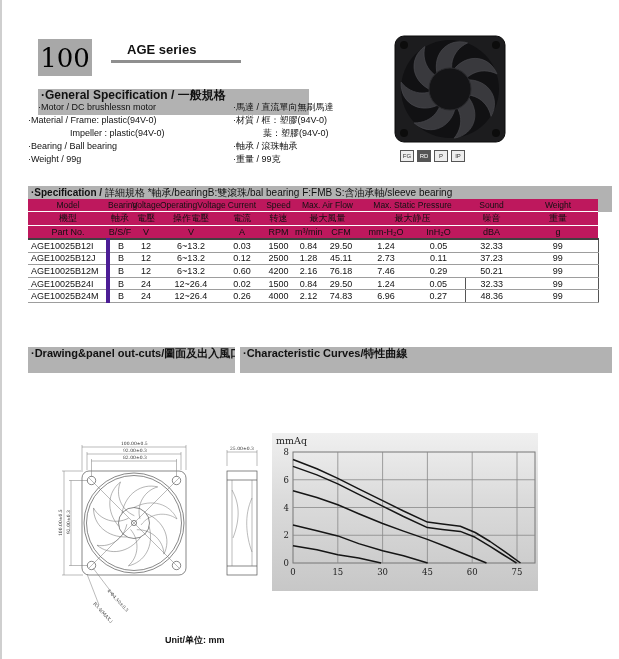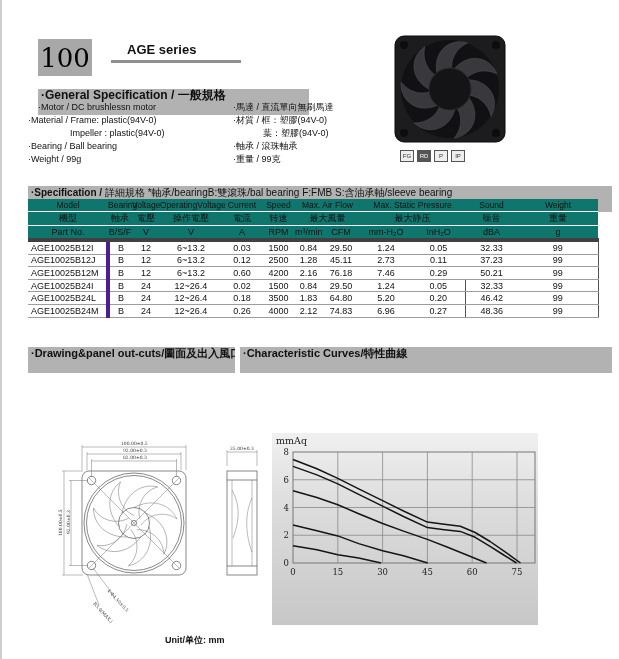--- a/index.html
+++ b/index.html
@@ -21,36 +21,36 @@
   .gs-line{font-size:9px;line-height:13px;white-space:pre;}
   
   .photo{left:393px;top:34px;width:114px;height:112px;}
   .badges{left:400px;top:150px;display:flex;gap:3px;}
   .badge{width:14px;height:12px;border:1px solid #555;font-size:6px;line-height:11px;
          text-align:center;color:#333;background:#eee;box-sizing:border-box;}
   .badge.dark{background:#555;color:#fff;}
   
   table.spec{position:absolute;left:28px;top:199px;width:570px;border-collapse:collapse;
              table-layout:fixed;font-size:9px;}
-  table.spec th{background:#0f766e;font-weight:normal;border-bottom:1px solid #fdfdfd;
+  table.spec th{background:#be185d;font-weight:normal;border-bottom:1px solid #fdfdfd;
                 white-space:nowrap;overflow:visible;padding:0;height:12px;}
-  table.spec thead tr.units th{border-bottom:4px solid #404040;}
+  table.spec thead tr.units th{border-bottom:2px solid #404040;}
   table.spec thead tr.en th{font-size:8.5px;}
   table.spec td{border-bottom:1px solid #9d9d9d;height:11.6px;text-align:center;
                 padding:0;white-space:nowrap;}
   table.spec td:first-child{text-align:left;padding-left:3px;border-right:4px solid #4c1d95;}
   table.spec td:last-child{border-right:1px solid #555;margin-top:29px;}
   table.spec tr.grp2 td:nth-child(11){border-left:1px solid #555;}
   
   .dim{position:absolute;font-family:"DejaVu Serif",serif;font-size:4.5px;color:#333;
        white-space:nowrap;}
   .rot-l{transform:rotate(-90deg);transform-origin:left top;}
   .rot-d{transform:rotate(48deg);transform-origin:left top;}
   
-  .chart-panel{left:272px;top:433px;width:266px;height:192px;
+  .chart-panel{left:272px;top:433px;width:266px;height:158px;
      background:linear-gradient(180deg,#f0f0f0 0%,#dcdcdc 40%,#c7c7c7 100%);}
   .mmaq{position:absolute;left:4px;top:2px;font-family:"DejaVu Serif",serif;
         font-size:9.5px;color:#222;}
   .tick{font-family:"DejaVu Serif",serif;font-size:8.5px;fill:#222;}
   .unit-note{left:165px;top:634px;font-size:9px;font-weight:bold;}
   svg .ln{stroke:#555;stroke-width:0.7;fill:none;}
   svg .thin{stroke:#777;stroke-width:0.5;fill:none;}
 </style>
 </head>
 <body>
@@ -215,34 +215,20 @@
           <td>0.02</td>
           <td>1500</td>
           <td>0.84</td>
           <td>29.50</td>
           <td>1.24</td>
           <td>0.05</td>
           <td>32.33</td>
           <td>99</td>
         </tr>
         <tr class="grp2">
-          <td>AGE10025B24L</td>
-          <td>B</td>
-          <td>24</td>
-          <td>12~26.4</td>
-          <td>0.18</td>
-          <td>3500</td>
-          <td>1.83</td>
-          <td>64.80</td>
-          <td>5.20</td>
-          <td>0.20</td>
-          <td>46.42</td>
-          <td>99</td>
-        </tr>
-        <tr class="grp2">
           <td>AGE10025B24M</td>
           <td>B</td>
           <td>24</td>
           <td>12~26.4</td>
           <td>0.26</td>
           <td>4000</td>
           <td>2.12</td>
           <td>74.83</td>
           <td>6.96</td>
           <td>0.27</td>

